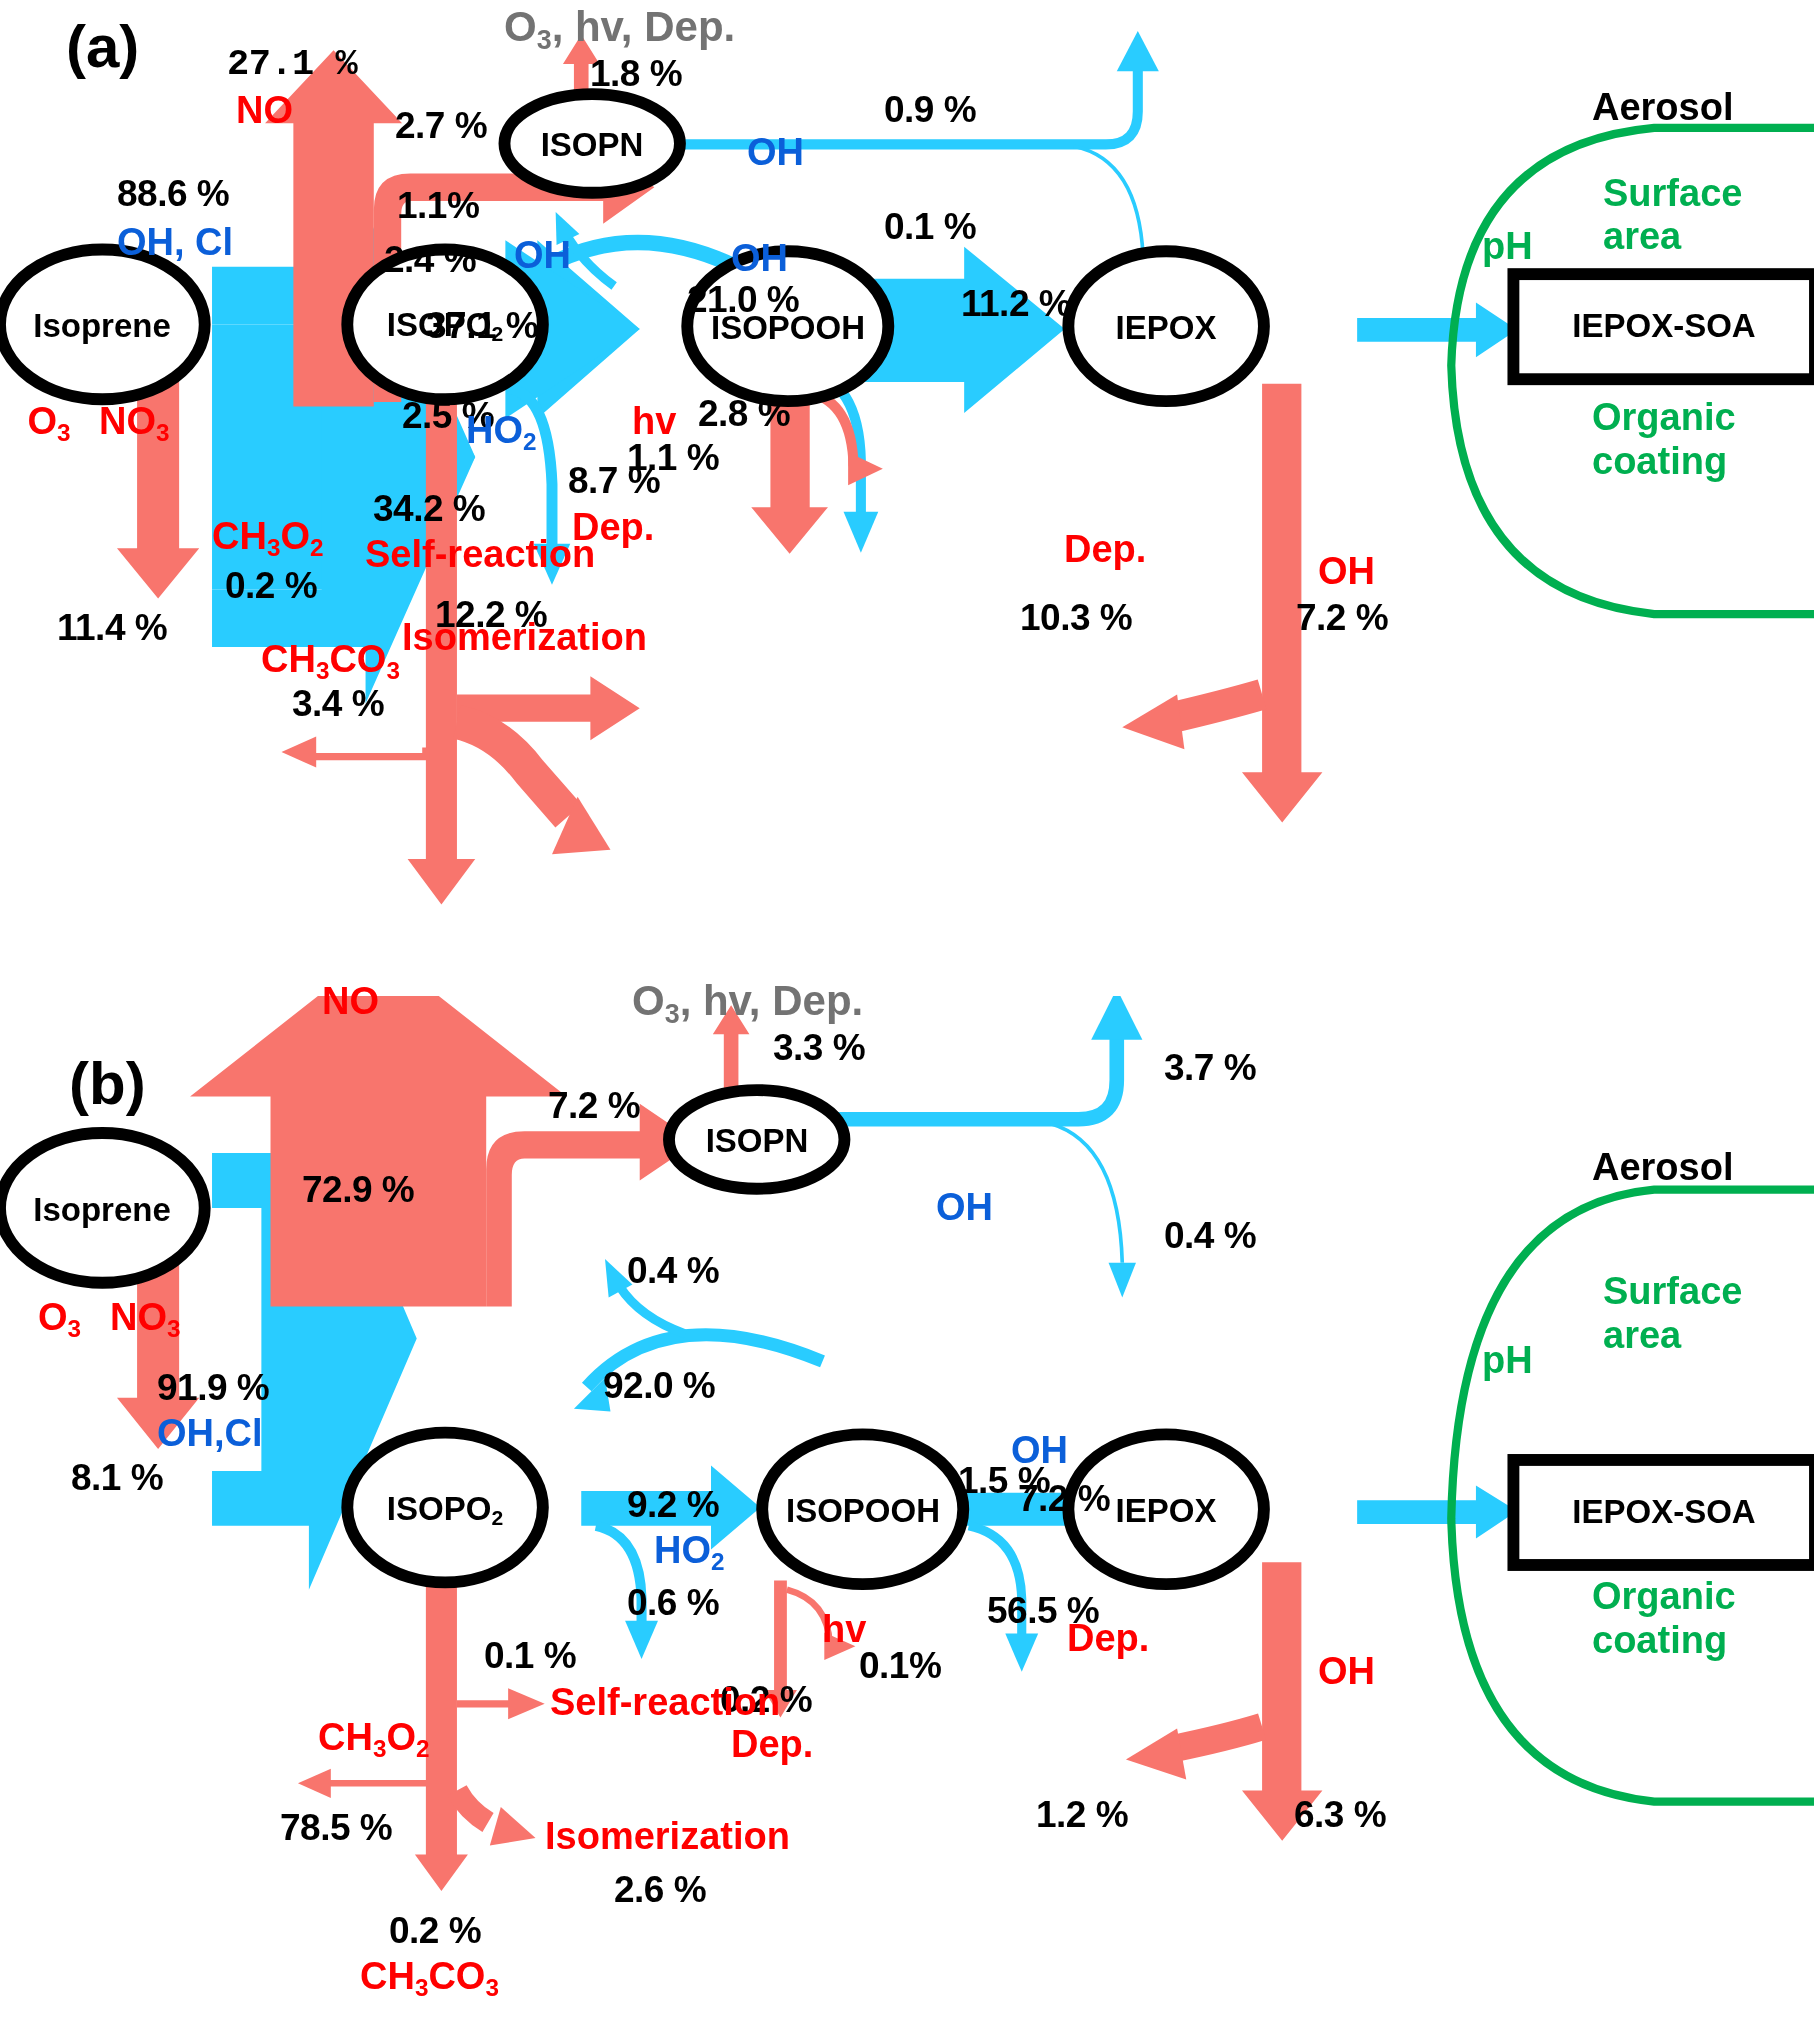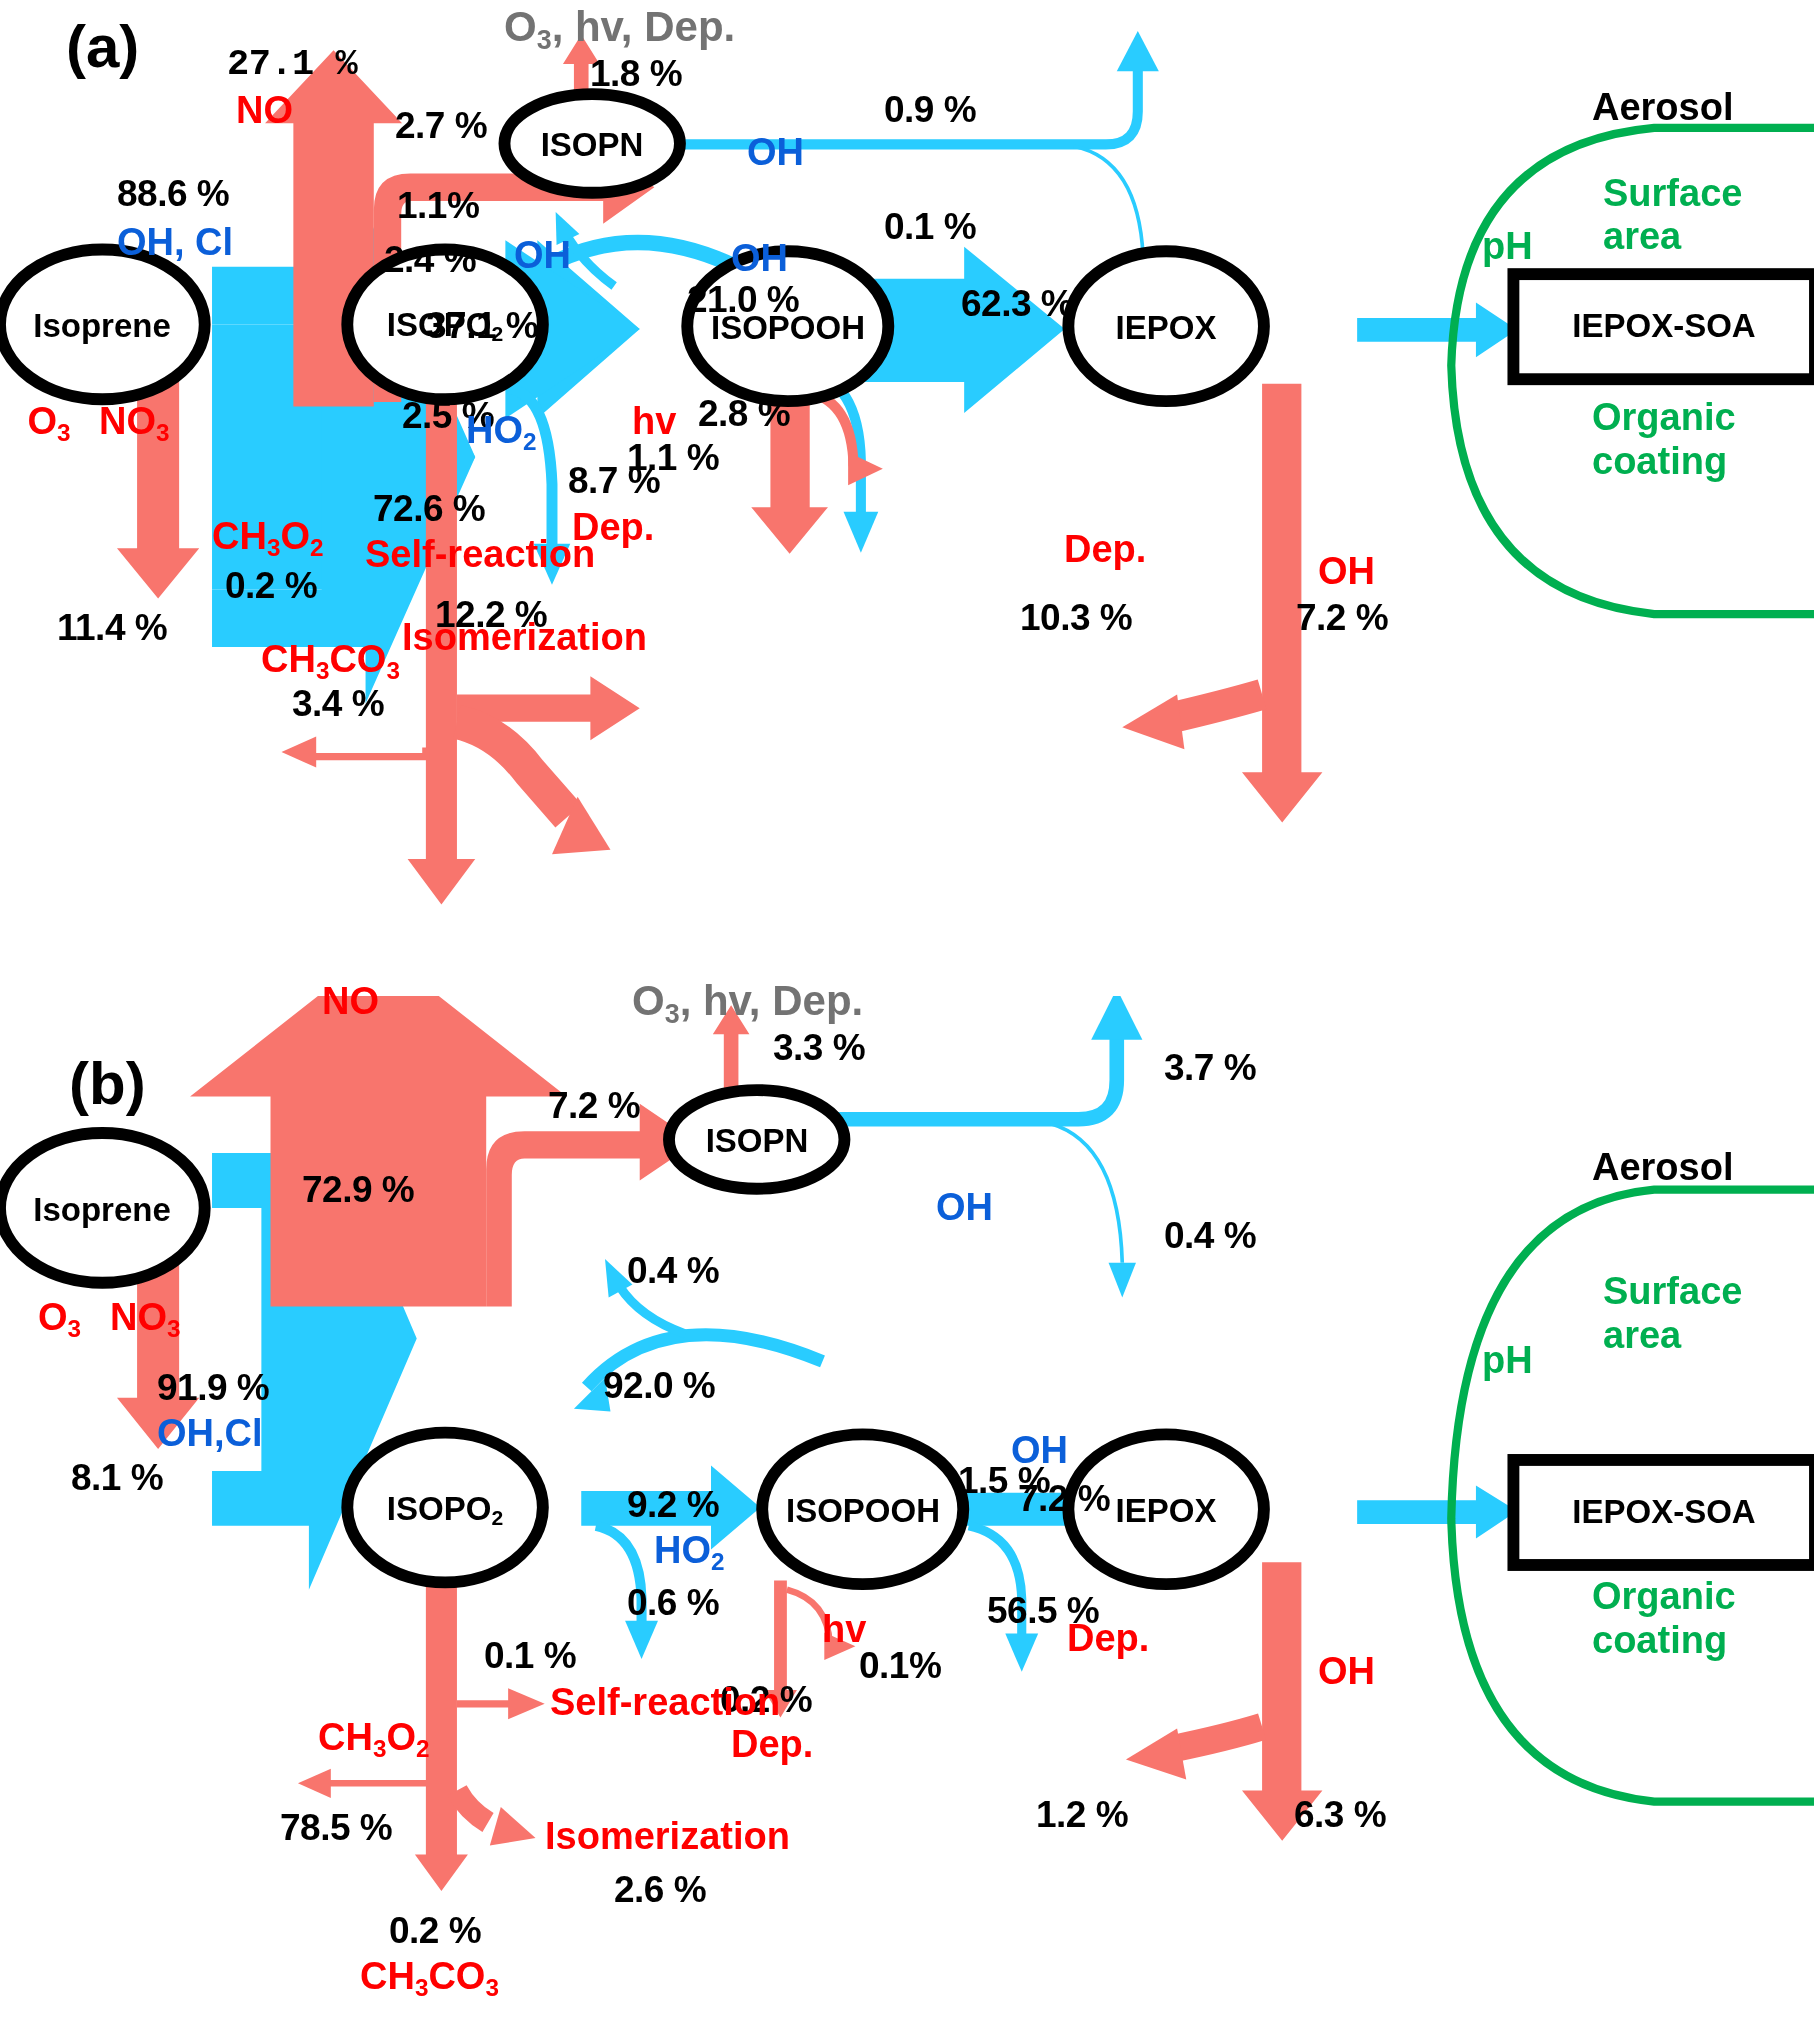--- a/index.html
+++ b/index.html
@@ -188,30 +188,30 @@
 
     <div class="lbl blue" style="left:731px;top:239px;">OH</div>
     <div class="lbl pct" style="left:687px;top:281px;">21.0 %</div>
     <div class="lbl pct" style="left:698px;top:395px;">2.8 %</div>
 
     <div class="lbl pct" style="left:568px;top:462px;">8.7 %</div>
     <div class="lbl red" style="left:572px;top:508px;">Dep.</div>
     <div class="lbl red" style="left:632px;top:402px;">hv</div>
     <div class="lbl pct" style="left:627px;top:439px;">1.1 %</div>
 
-    <div class="lbl pct" style="left:373px;top:490px;">72.6 %</div>
+    <div class="lbl pct" style="left:373px;top:490px;">34.2 %</div>
     <div class="lbl red" style="left:365px;top:535px;">Self-reaction</div>
     <div class="lbl red" style="left:212px;top:517px;"><span>CH</span><sub>3</sub><span>O</span><sub>2</sub></div>
     <div class="lbl pct" style="left:225px;top:567px;">0.2 %</div>
     <div class="lbl red" style="left:261px;top:640px;"><span>CH</span><sub>3</sub><span>CO</span><sub>3</sub></div>
     <div class="lbl pct" style="left:292px;top:685px;">3.4 %</div>
     <div class="lbl pct" style="left:435px;top:596px;">12.2 %</div>
     <div class="lbl red" style="left:402px;top:618px;">Isomerization</div>
 
-    <div class="lbl pct" style="left:961px;top:285px;">62.3 %</div>
+    <div class="lbl pct" style="left:961px;top:285px;">11.2 %</div>
     <div class="lbl red" style="left:1064px;top:530px;">Dep.</div>
     <div class="lbl pct" style="left:1020px;top:599px;">10.3 %</div>
     <div class="lbl red" style="left:1318px;top:552px;">OH</div>
     <div class="lbl pct" style="left:1296px;top:599px;">7.2 %</div>
 
     <div class="lbl blk" style="left:1592px;top:88px;">Aerosol</div>
     <div class="lbl green" style="left:1603px;top:174px;">Surface</div>
     <div class="lbl green" style="left:1603px;top:217px;">area</div>
     <div class="lbl green" style="left:1482px;top:227px;">pH</div>
     <div class="lbl green" style="left:1592px;top:398px;">Organic</div>

